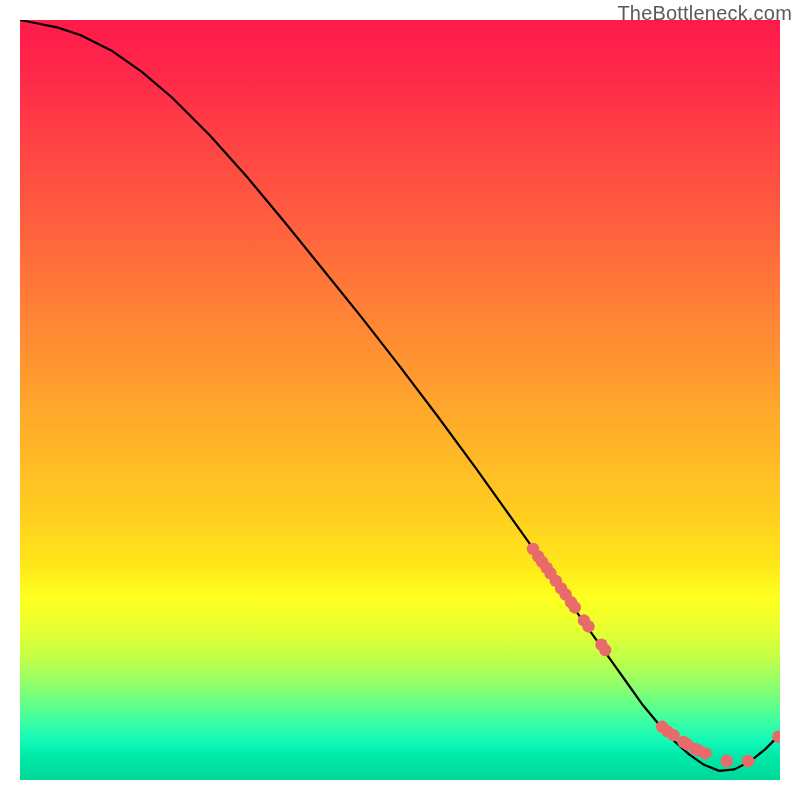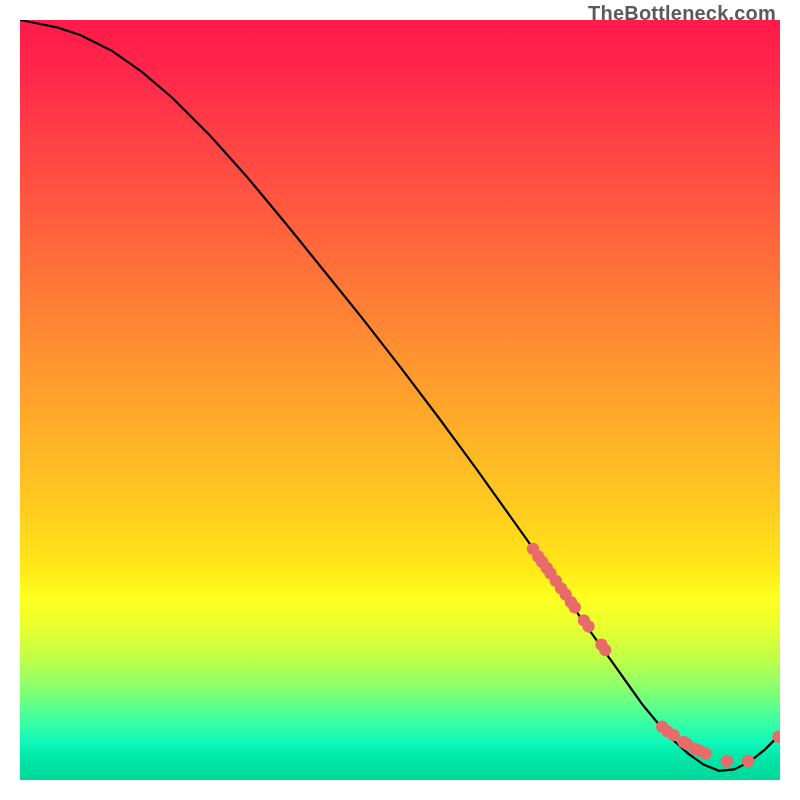--- a/index.html
+++ b/index.html
@@ -52,23 +52,23 @@
   .svg-overlay {
     position: absolute;
     left: 0;
     top: 0;
     width: 100%;
     height: 100%;
   }
   .watermark {
     position: absolute;
     top: 2px;
-    right: 24px;
+    right: 8px;
     font-size: 20px;
-    font-weight: bold;
+    font-weight: normal;
     color: #5a5a5a;
     letter-spacing: 0.2px;
   }
 </style>
 </head>
 <body>
 
 <div class="chart-container">
   <div class="watermark">TheBottleneck.com</div>
   <div class="plot-area">

